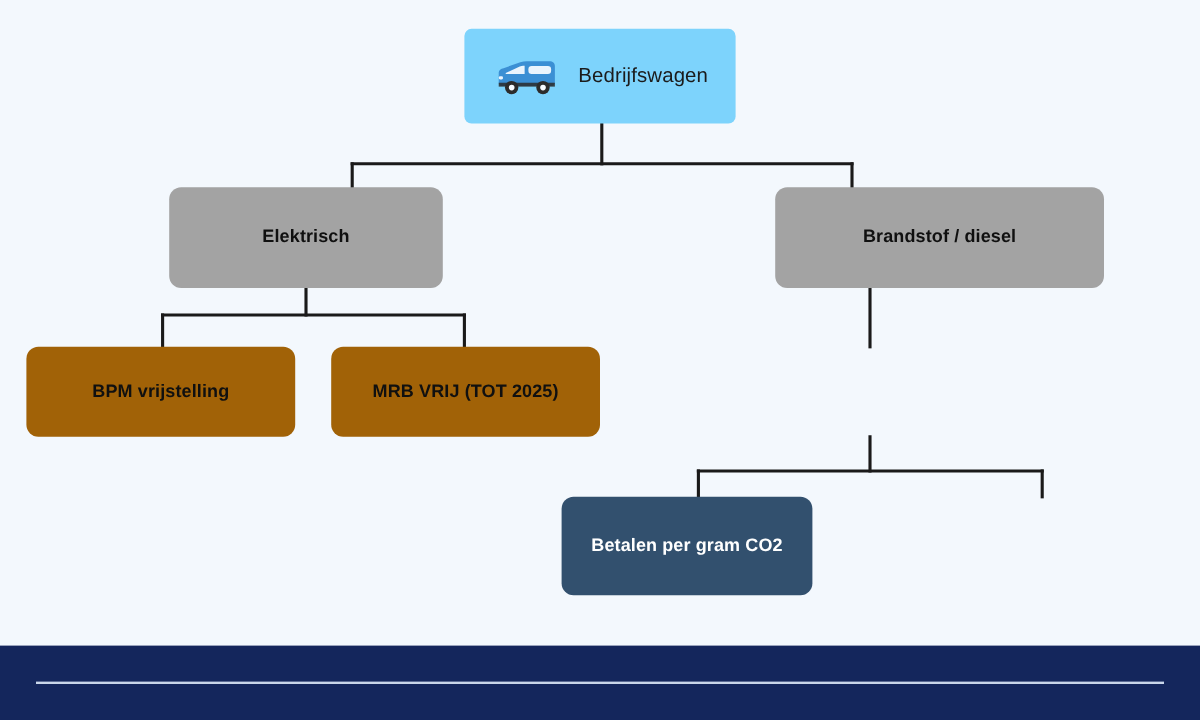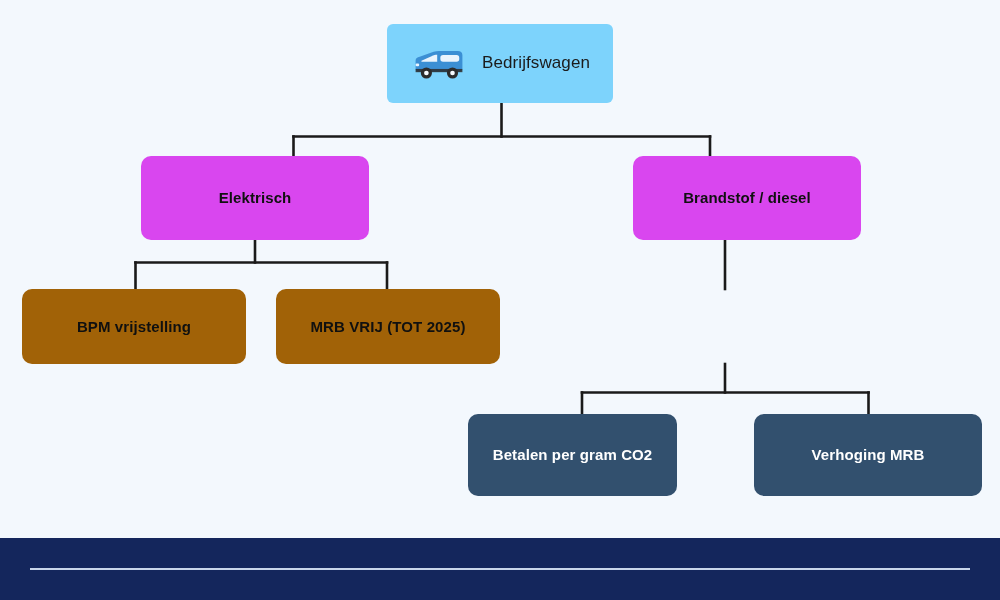--- a/index.html
+++ b/index.html
@@ -60,21 +60,21 @@
   }
   .van-icon {
     width: 58px;
     height: 36px;
     flex: 0 0 auto;
     display: block;
   }
 
   
   .node.lvl2 {
-    background: #d946ef;
+    background: #a3a3a3;
     border-radius: 10px;
   }
   .node.lvl2 .label {
     font-size: 15px;
     color: #101010;
   }
 
   
   .node.lvl3 {
     background: #a16207;
@@ -160,38 +160,35 @@
 
       <rect x="6" y="19.5" width="4" height="3" rx="1.3" fill="#eaf4fd"></rect>
     </svg>
     <span class="label">Bedrijfswagen</span>
   </div>
 
   <div class="node lvl2" style="left:141px; top:156px; width:228px; height:84px;">
     <span class="label">Elektrisch</span>
   </div>
 
-  <div class="node lvl2" style="left:633px; top:156px; width:228px; height:84px;">
+  <div class="node lvl2" style="left:646px; top:156px; width:274px; height:84px;">
     <span class="label">Brandstof / diesel</span>
   </div>
 
   <div class="node lvl3" style="left:22px; top:289px; width:224px; height:75px;">
     <span class="label">BPM vrijstelling</span>
   </div>
 
   <div class="node lvl3" style="left:276px; top:289px; width:224px; height:75px;">
     <span class="label">MRB VRIJ (TOT 2025)</span>
   </div>
 
 
   <div class="node lvl4" style="left:468px; top:414px; width:209px; height:82px;">
     <span class="label">Betalen per gram CO2</span>
   </div>
 
-  <div class="node lvl4" style="left:754px; top:414px; width:228px; height:82px;">
-    <span class="label">Verhoging MRB</span>
-  </div>
 
   <div id="footer-bar">
     <div id="footer-rule"></div>
   </div>
 
 </div>
 
 </body></html>

